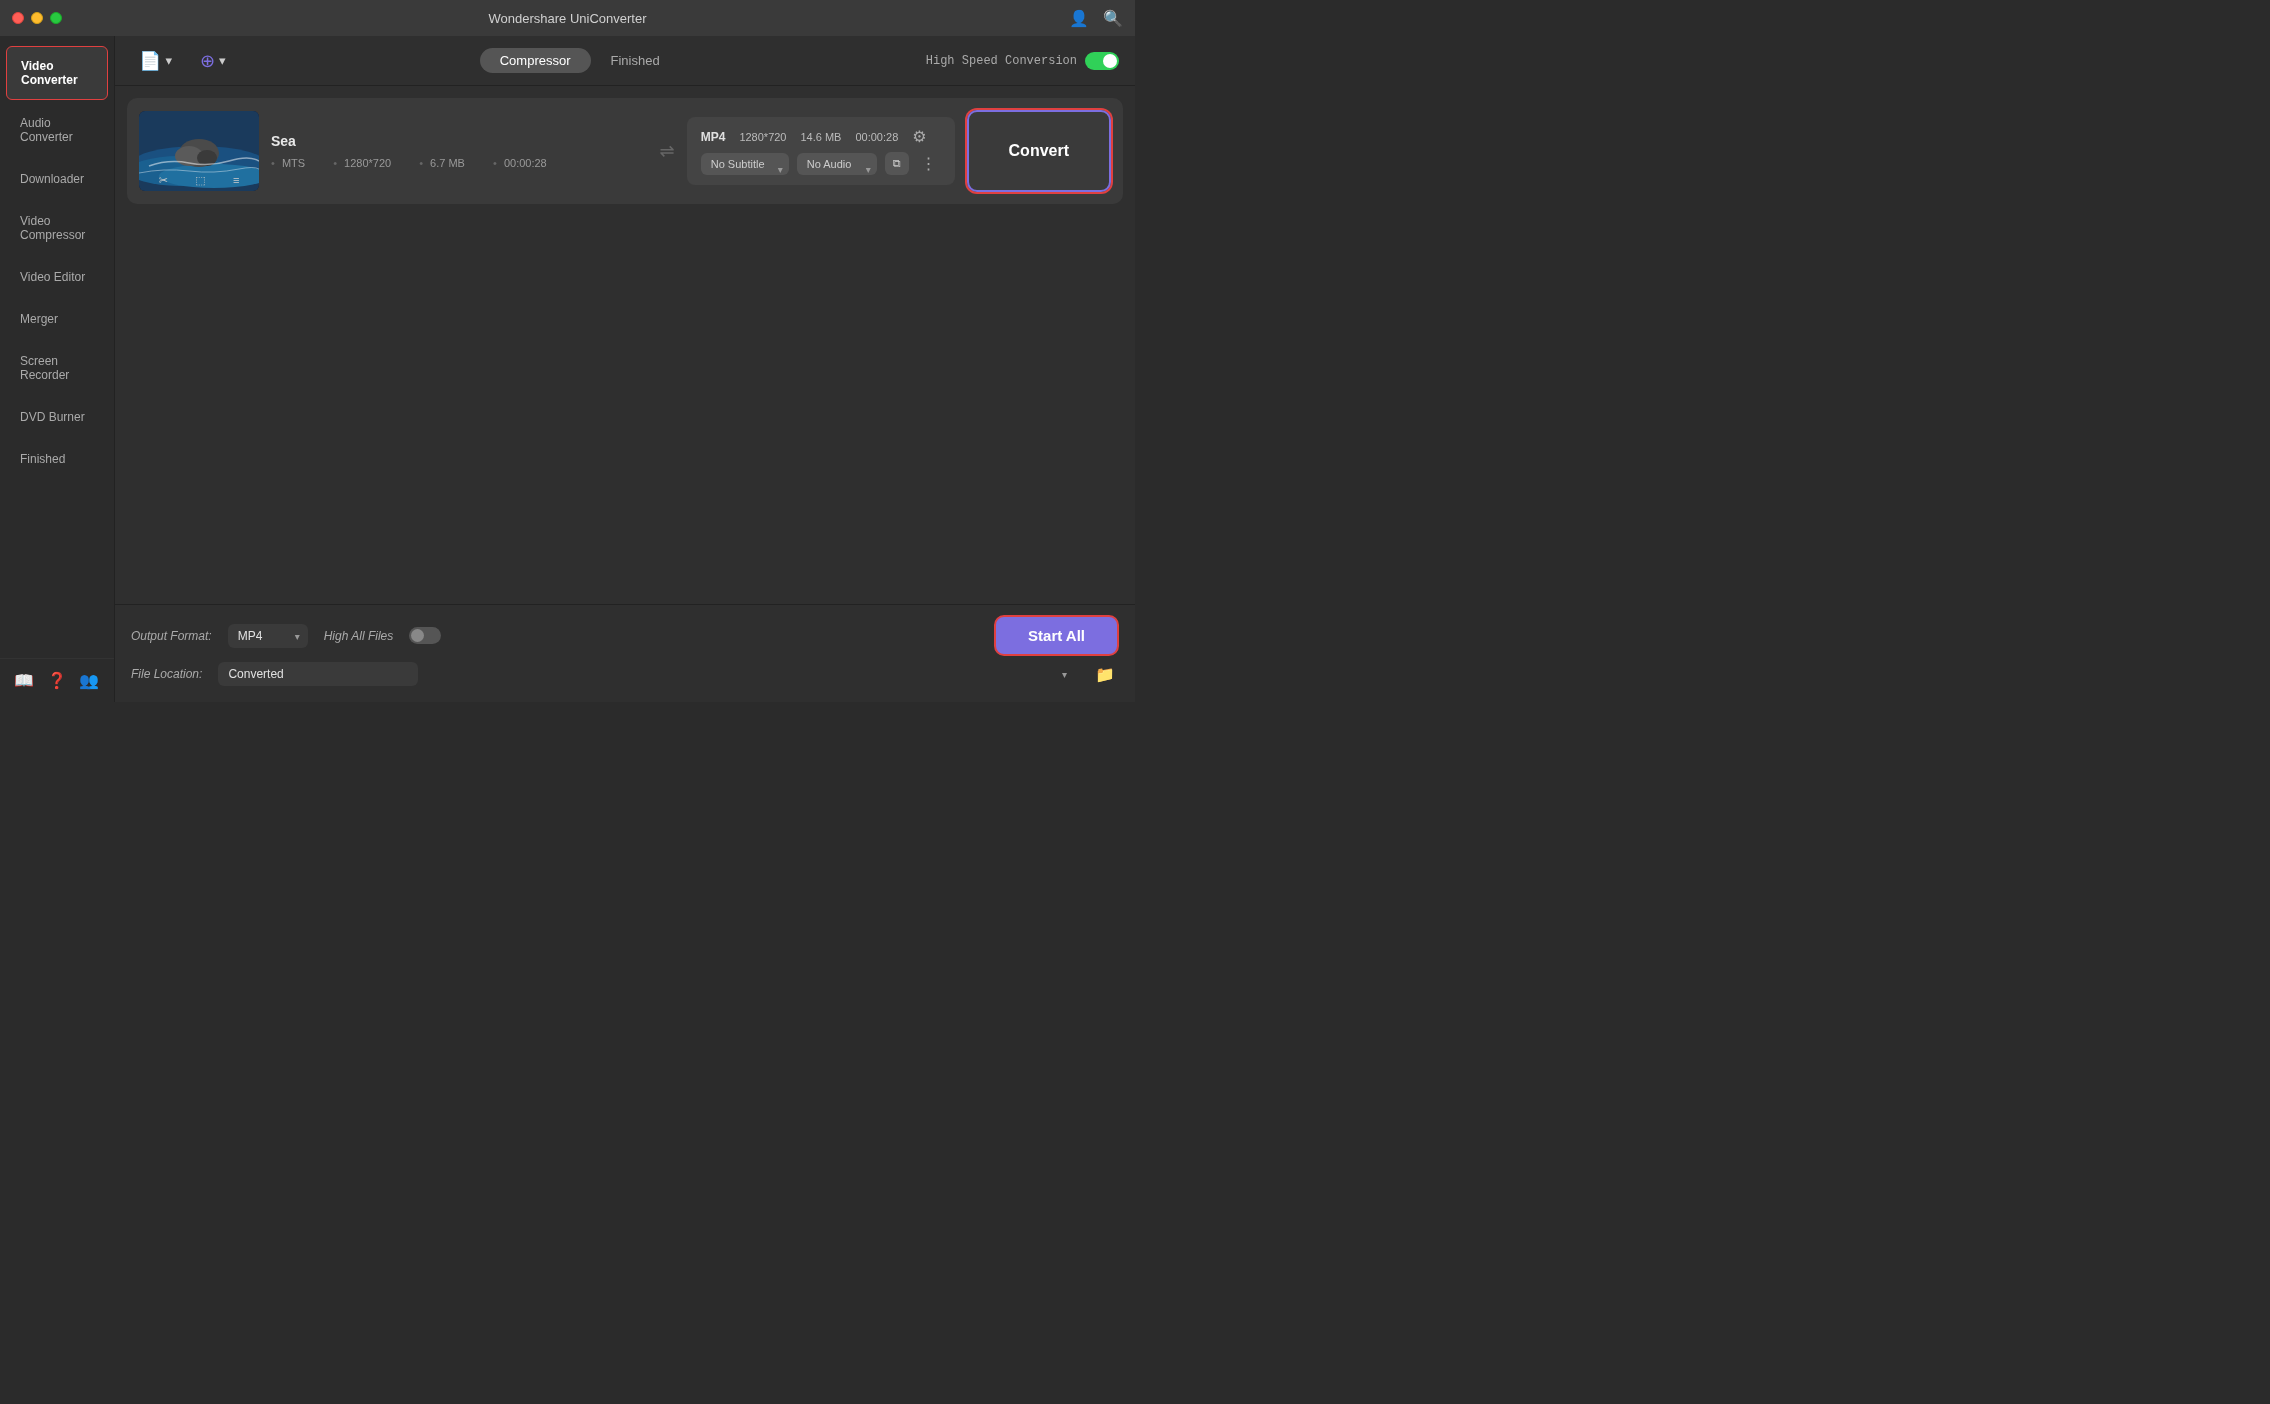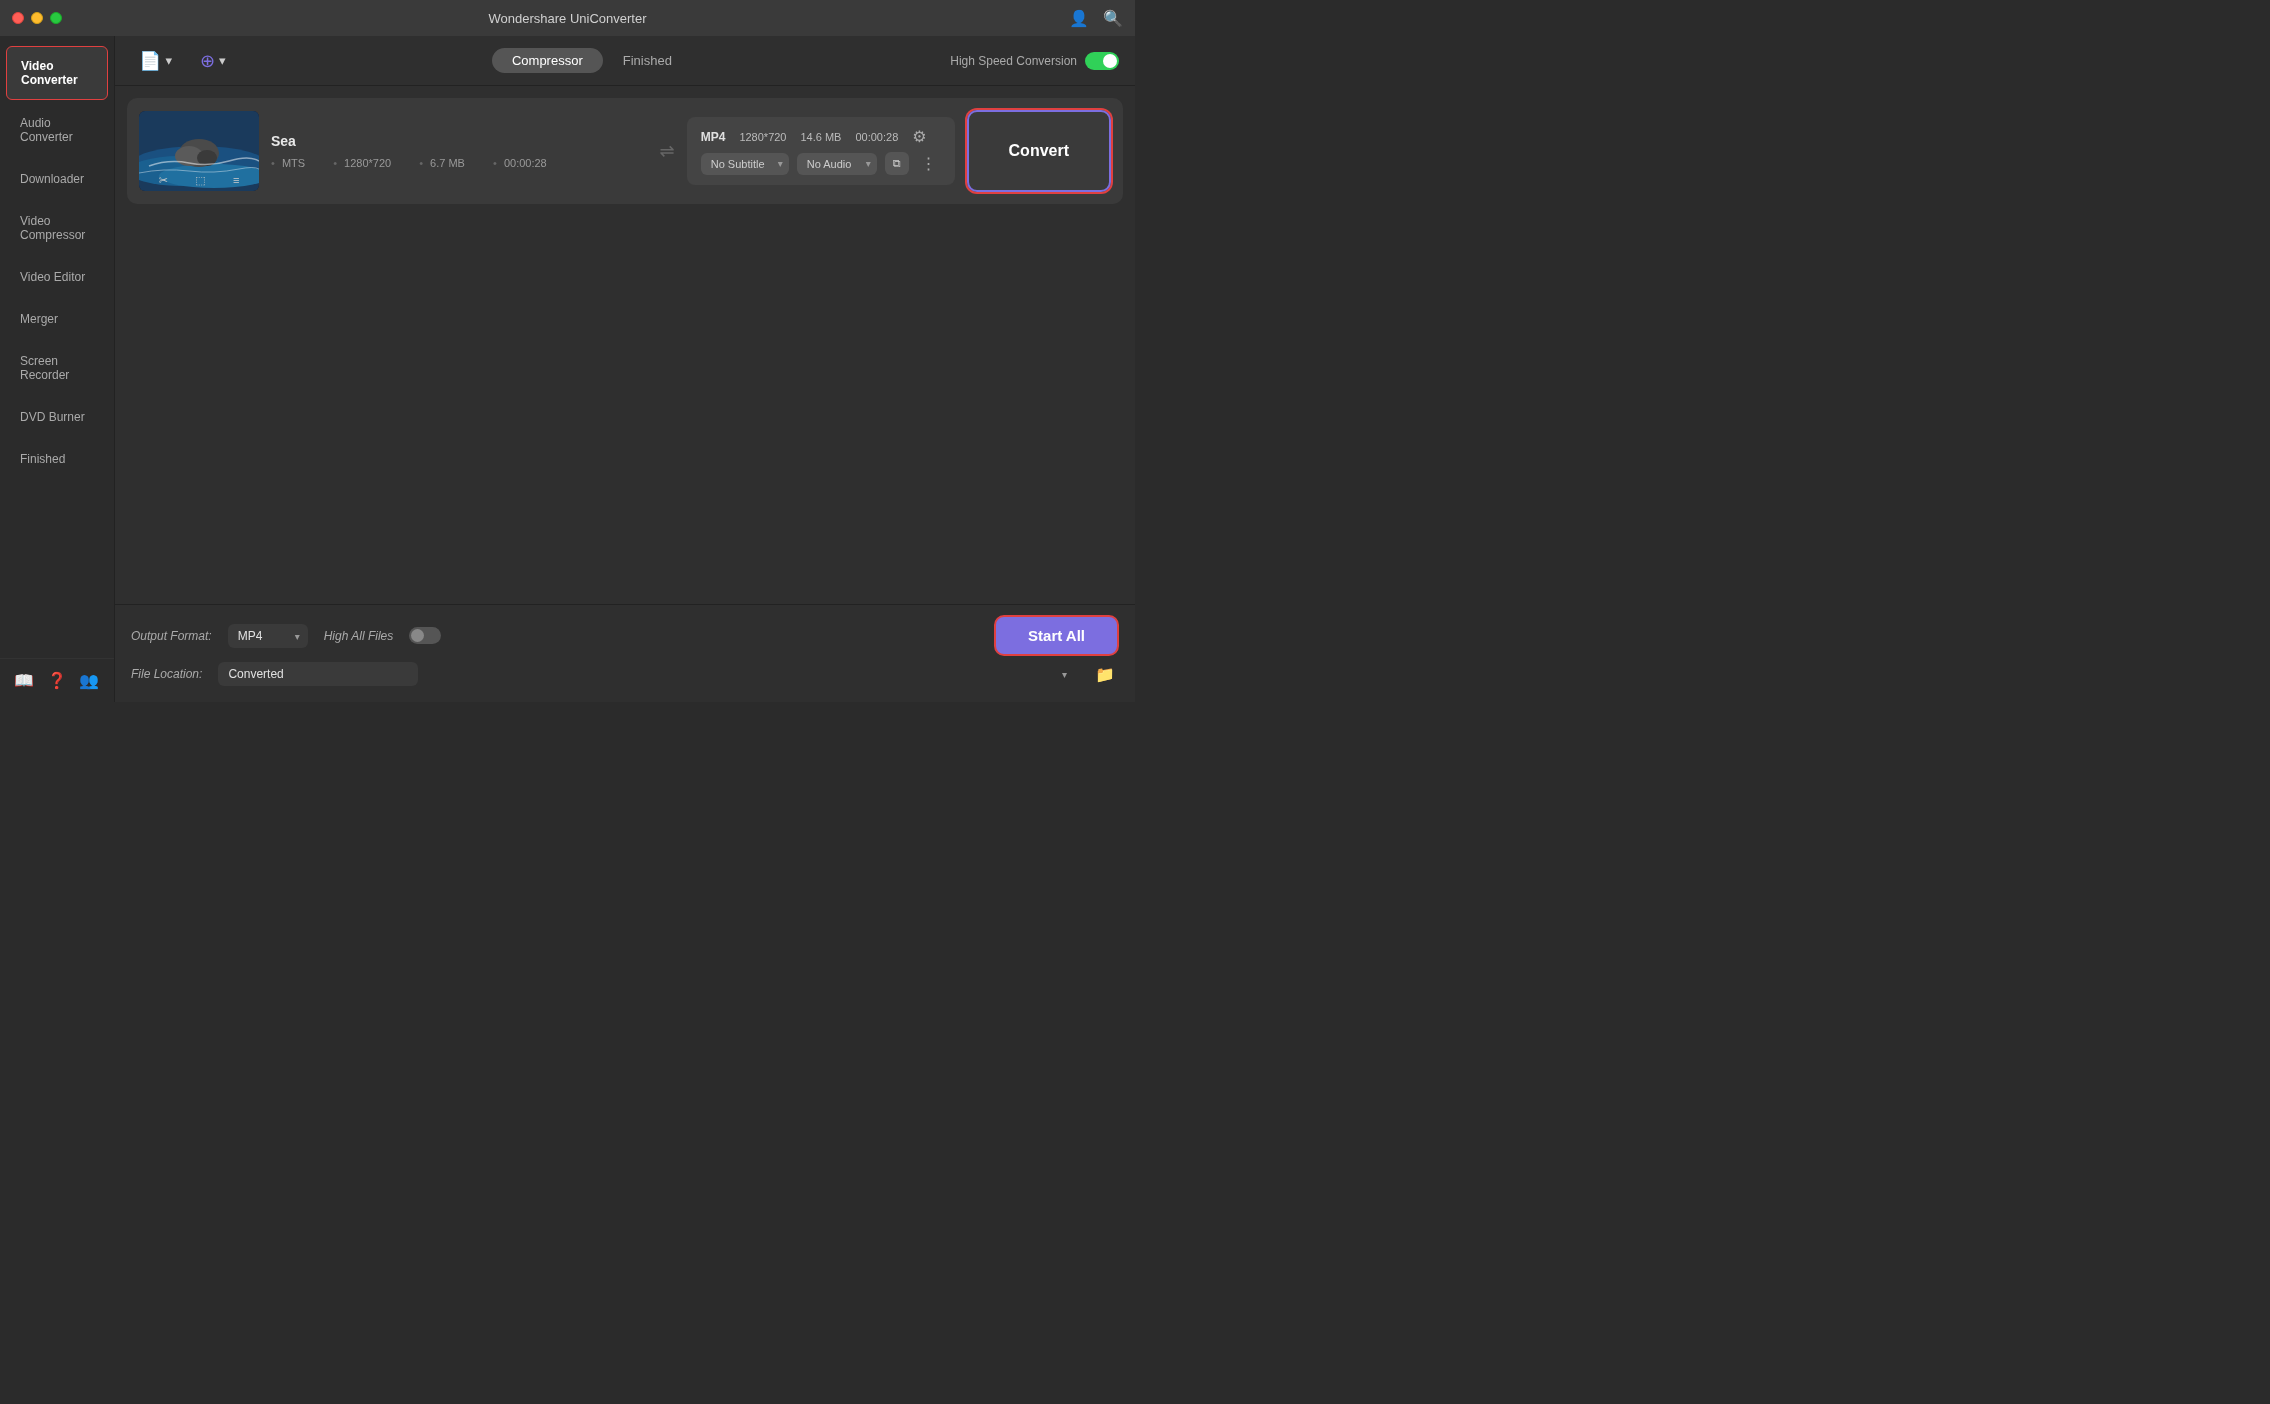--- a/index.html
+++ b/index.html
@@ -154,20 +154,21 @@
       background: #555;
       color: #fff;
       border-radius: 20px;
     }
     .toolbar-right {
       display: flex;
       align-items: center;
       gap: 8px;
       font-size: 12px;
       color: #aaa;
+      font-family: Liberation Mono, monospace;
     }
     .toggle-switch {
       width: 34px;
       height: 18px;
       background: #30d158;
       border-radius: 9px;
       position: relative;
       cursor: pointer;
     }
     .toggle-switch::after {
@@ -257,21 +258,21 @@
       color: #bbb;
     }
     .settings-gear {
       color: #aaa;
       font-size: 16px;
       cursor: pointer;
     }
     .select-wrapper {
       position: relative;
       display: inline-flex;
-      align-items: center;
+      align-items: flex-end;
     }
     .select-wrapper select {
       background: #555;
       border: none;
       border-radius: 6px;
       color: #ccc;
       font-size: 11px;
       padding: 5px 24px 5px 10px;
       cursor: pointer;
       appearance: none;

